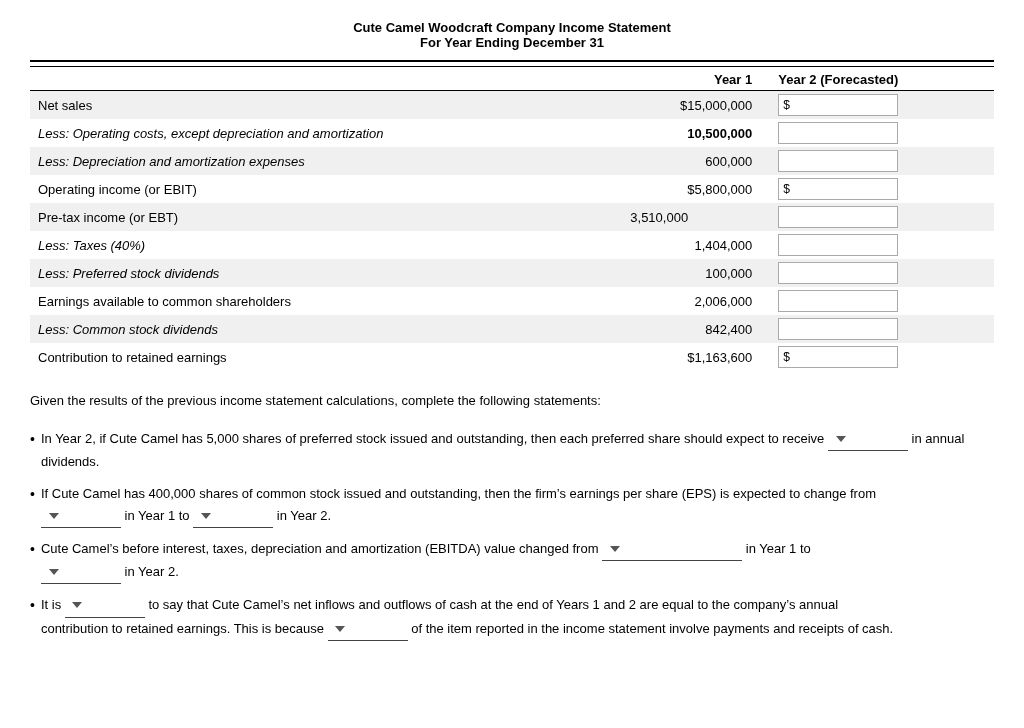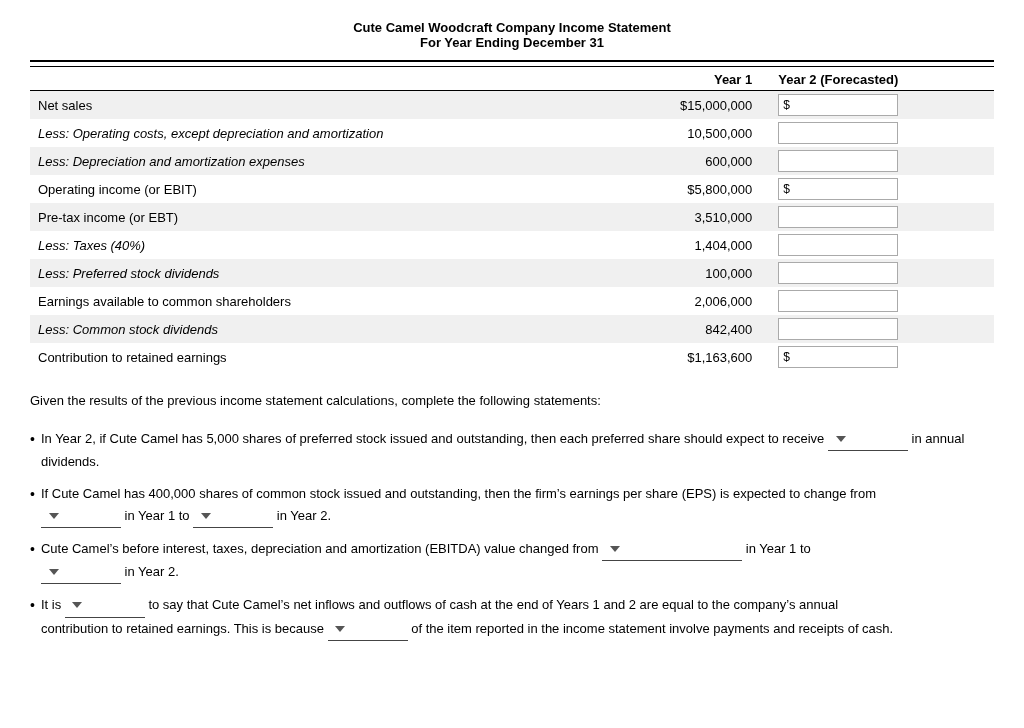--- a/index.html
+++ b/index.html
@@ -141,21 +141,21 @@
   <tr>
         <td style="padding-left: 8px;">Net sales</td>
         <td style="text-align: right; padding-right: 20px;">$15,000,000</td>
         <td><div style="display: inline-flex; align-items: center; border: 1px solid rgb(170, 170, 170); background: rgb(255, 255, 255); height: 22px; width: 120px; padding: 0px 4px;">
             <span style="font-size: 12px; margin-right: 2px;">$</span>
             <input type="text" style="border: none; outline: none; width: 100%; font-size: 12px; background: transparent;">
           </div></td>
       </tr>
       <tr>
         <td style="padding-left: 8px; font-style: italic;">Less: Operating costs, except depreciation and amortization</td>
-        <td style="text-align: right; padding-right: 20px;">10,500,000</td>
+        <td style="text-align: right; padding-right: 20px; font-weight: bold;">10,500,000</td>
         <td><div style="display: inline-flex; align-items: center; border: 1px solid rgb(170, 170, 170); background: rgb(255, 255, 255); height: 22px; width: 120px; padding: 0px 4px;">
             <input type="text" style="border: none; outline: none; width: 100%; font-size: 12px; background: transparent;">
           </div></td>
       </tr>
       <tr>
         <td style="padding-left: 8px; font-style: italic;">Less: Depreciation and amortization expenses</td>
         <td style="text-align: right; padding-right: 20px;">600,000</td>
         <td><div style="display: inline-flex; align-items: center; border: 1px solid rgb(170, 170, 170); background: rgb(255, 255, 255); height: 22px; width: 120px; padding: 0px 4px;">
             <input type="text" style="border: none; outline: none; width: 100%; font-size: 12px; background: transparent;">
           </div></td>
@@ -163,21 +163,21 @@
       <tr>
         <td style="padding-left: 8px;">Operating income (or EBIT)</td>
         <td style="text-align: right; padding-right: 20px;">$5,800,000</td>
         <td><div style="display: inline-flex; align-items: center; border: 1px solid rgb(170, 170, 170); background: rgb(255, 255, 255); height: 22px; width: 120px; padding: 0px 4px;">
             <span style="font-size: 12px; margin-right: 2px;">$</span>
             <input type="text" style="border: none; outline: none; width: 100%; font-size: 12px; background: transparent;">
           </div></td>
       </tr>
       <tr>
         <td style="padding-left: 8px;">Pre-tax income (or EBT)</td>
-        <td style="text-align: right; padding-right: 20px; margin-top: 48px;">3,510,000</td>
+        <td style="text-align: center; padding-right: 20px; margin-top: 48px;">3,510,000</td>
         <td><div style="display: inline-flex; align-items: center; border: 1px solid rgb(170, 170, 170); background: rgb(255, 255, 255); height: 22px; width: 120px; padding: 0px 4px;">
             <input type="text" style="border: none; outline: none; width: 100%; font-size: 12px; background: transparent;">
           </div></td>
       </tr>
       <tr>
         <td style="padding-left: 8px; font-style: italic;">Less: Taxes (40%)</td>
         <td style="text-align: right; padding-right: 20px;">1,404,000</td>
         <td><div style="display: inline-flex; align-items: center; border: 1px solid rgb(170, 170, 170); background: rgb(255, 255, 255); height: 22px; width: 120px; padding: 0px 4px;">
             <input type="text" style="border: none; outline: none; width: 100%; font-size: 12px; background: transparent;">
           </div></td>

